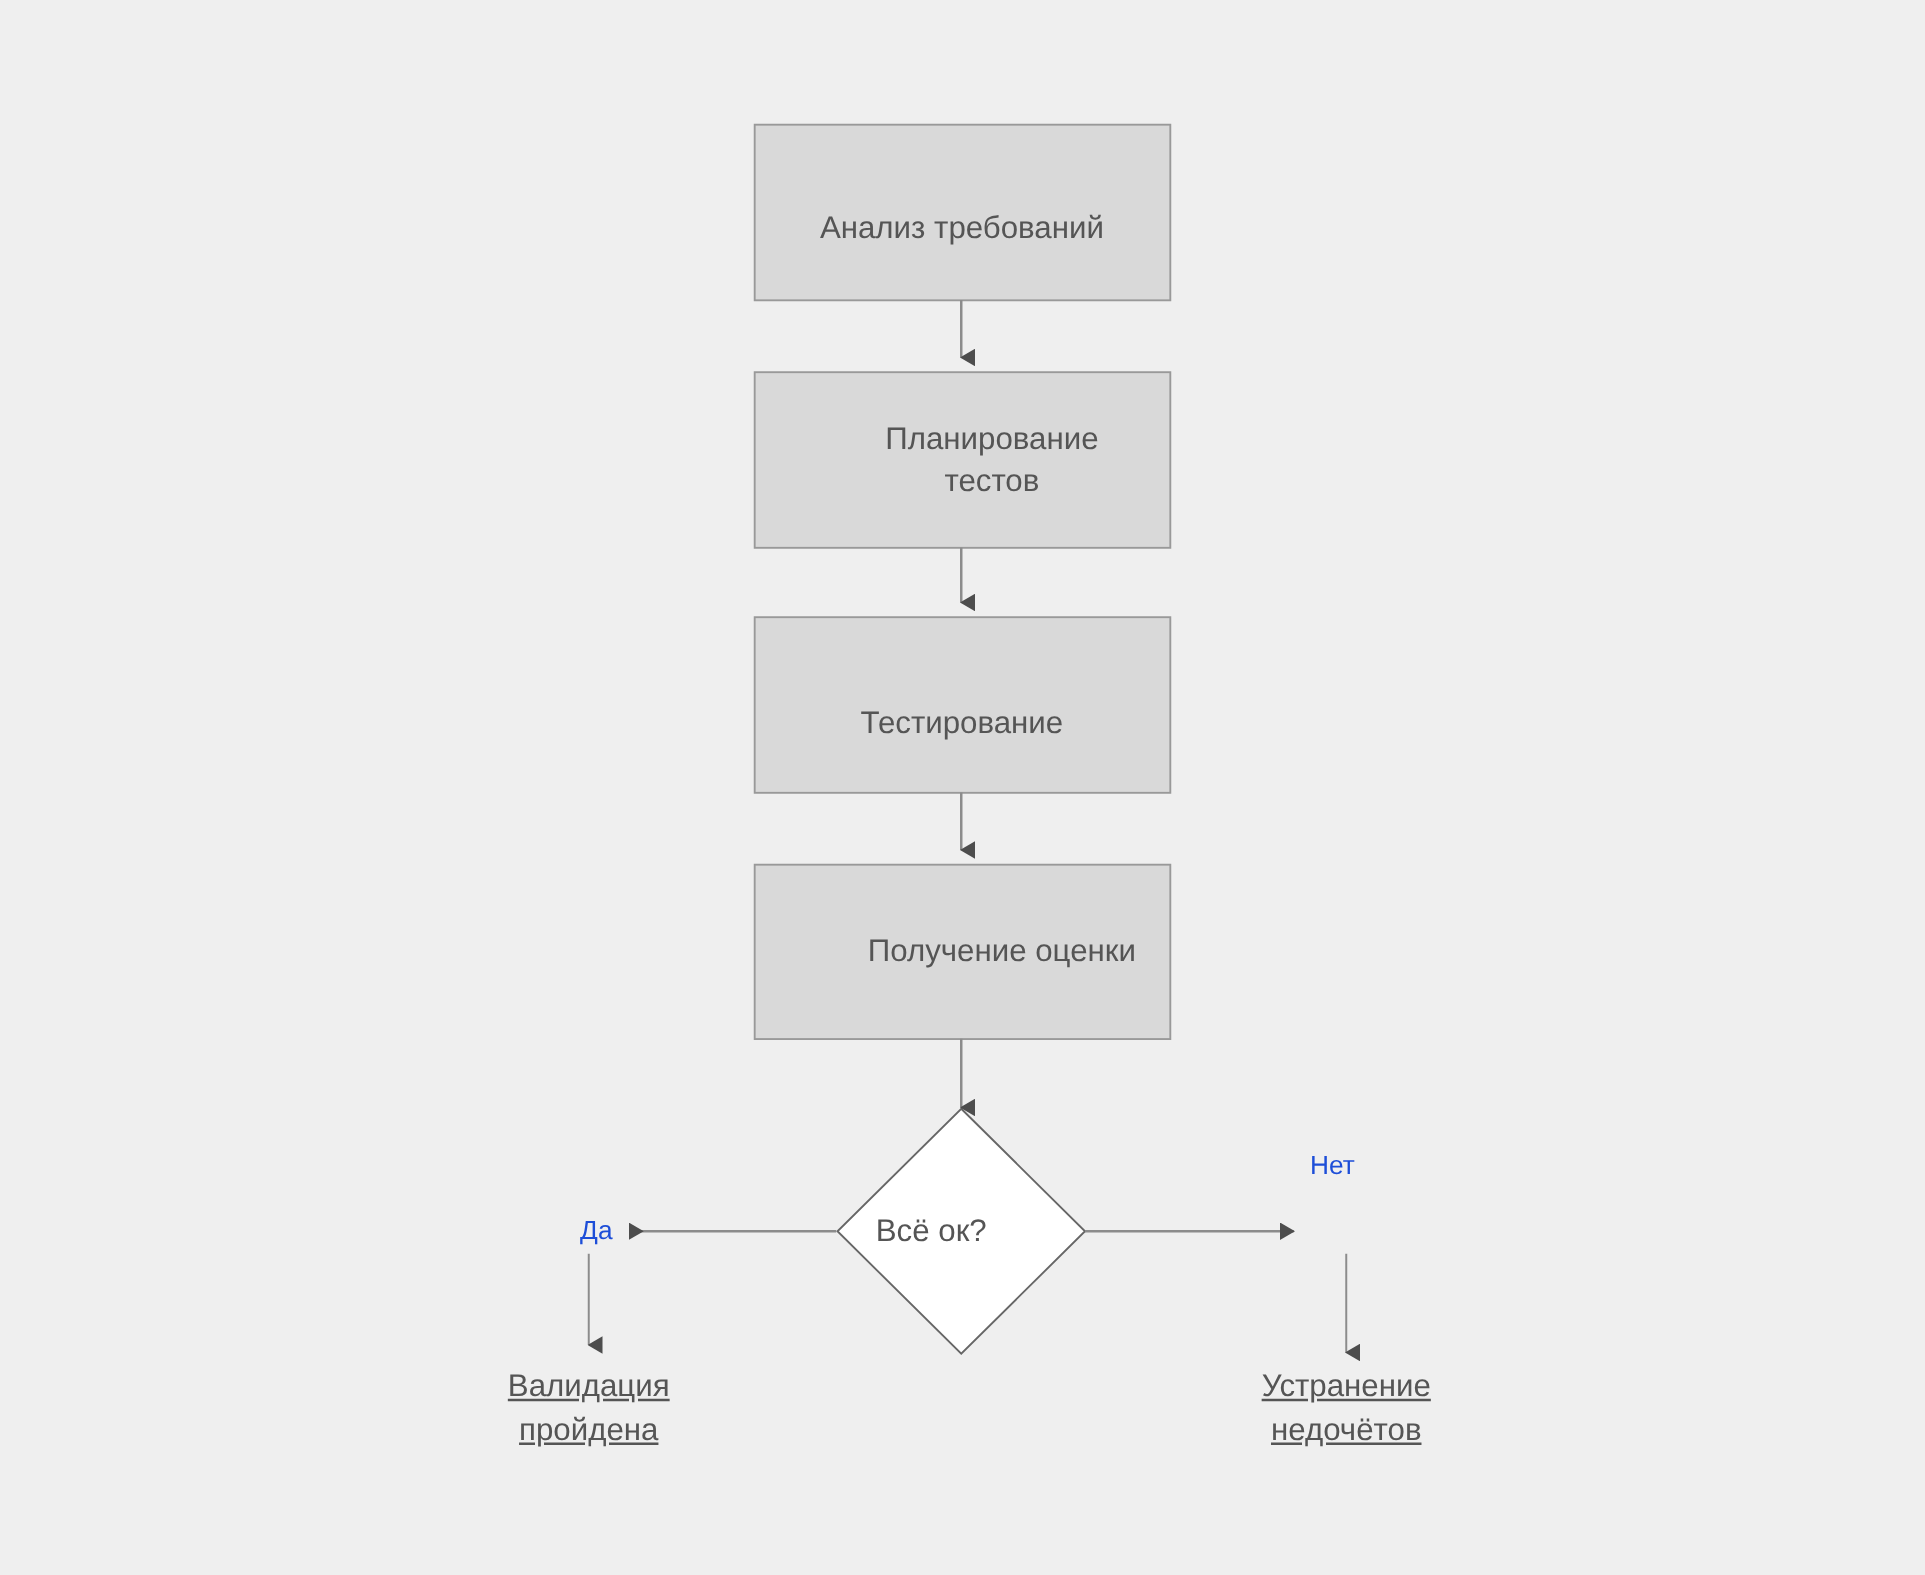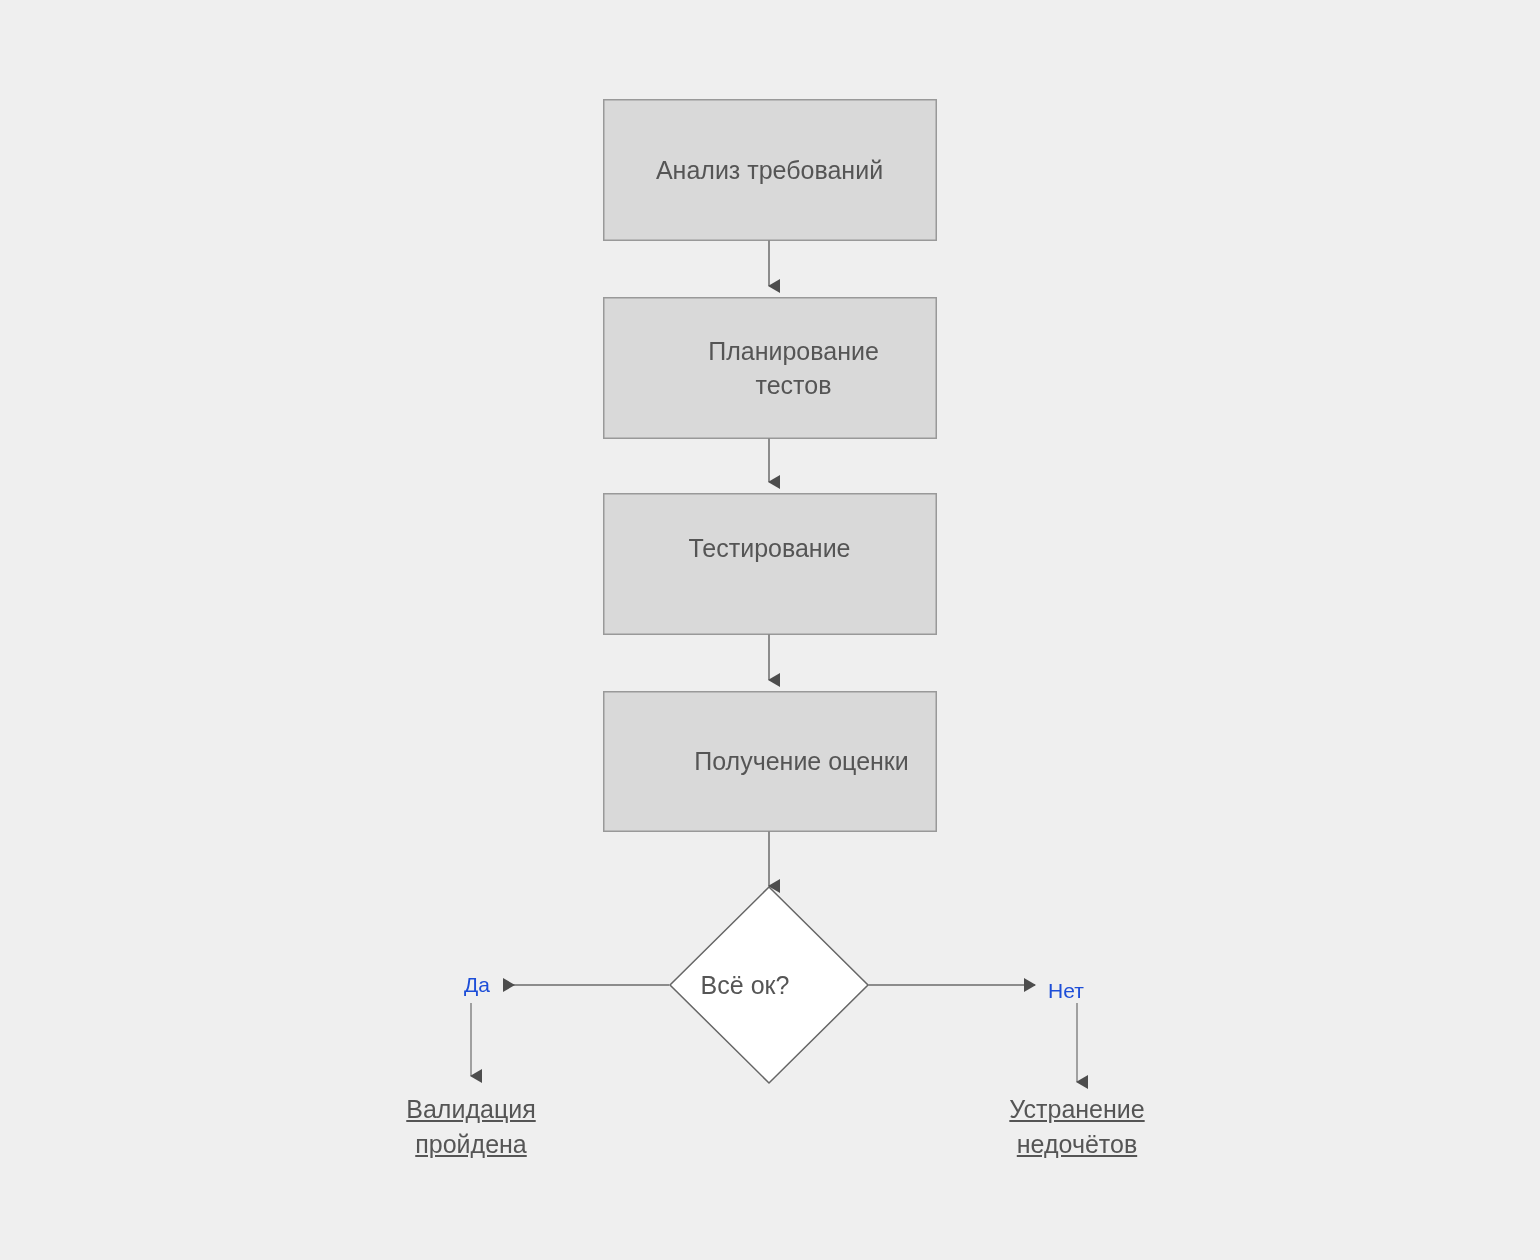--- a/index.html
+++ b/index.html
@@ -34,23 +34,23 @@
     white-space: pre-line;
     display: flex;
     align-items: center;
     justify-content: center;
     pointer-events: none;
   }
   .process-label {
     left: 603px;
     width: 333px;
   }
-  .proc1 { top: 99px;  height: 141px; }
+  .proc1 { top: 111px;  height: 141px; }
   .proc2 { top: 297px; height: 141px; padding-left: 24px; }
-  .proc3 { top: 477px; height: 141px; border-radius: 29px; }
+  .proc3 { top: 507px; height: 141px; border-radius: 29px; }
   .proc4 { top: 691px; height: 140px; padding-left: 32px; }
   .decision-label {
     left: 645px;
     top: 887px;
     width: 200px;
     height: 196px;
   }
   .branch-tag {
     position: absolute;
     color: #1d4ed8;
@@ -61,21 +61,21 @@
     align-items: center;
   }
   .branch-tag-yes {
     left: 400px;
     top: 970px;
     width: 90px;
     justify-content: flex-end;
   }
   .branch-tag-no {
     left: 1048px;
-    top: 976px;
+    top: 918px;
     width: 90px;
     justify-content: flex-start;
     text-align: right;
   }
   .terminal-label {
     position: absolute;
     color: #555555;
     font-size: 25px;
     line-height: 35px;
     text-align: center;

